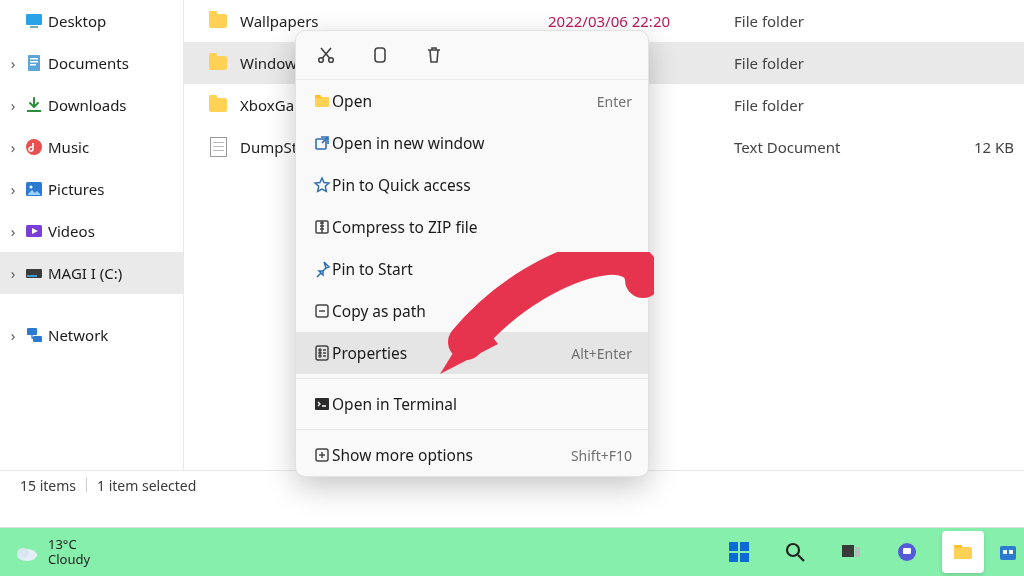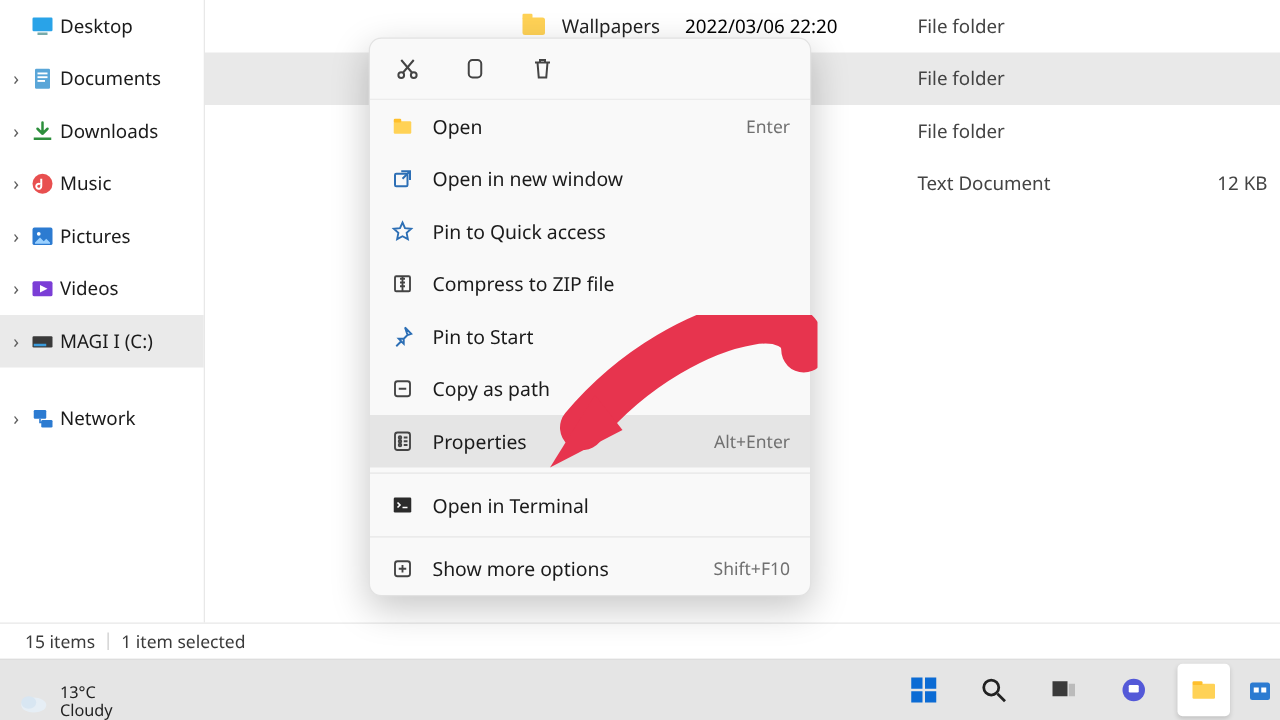--- a/index.html
+++ b/index.html
@@ -54,22 +54,22 @@
     padding-top: 0;
   }
   .row {
     display: flex;
     align-items: center;
     height: 42px;
     font-size: 15px;
     color:#222;
   }
   .row.selected { background:#e9e9e9; }
-  .col-name { width: 340px; display:flex; align-items:center; padding-left: 24px; gap:12px;justify-content:flex-end; }
-  .col-date { width: 186px; color:#000000;margin-left:20px;}
+  .col-name { width: 340px; display:flex; align-items:center; padding-left: 24px; gap:12px; }
+  .col-date { width: 186px; color:#be185d;}
   .col-type { width: 200px; color:#444;}
   .col-size { width: 80px; text-align:right; color:#444; padding-right:10px;}
   .file-icon { width:20px; height:20px; display:inline-flex; align-items:center; justify-content:center;}
   .folder-glyph { width:18px; height:14px; background:#ffd256; border-radius:1px 2px 2px 2px; position:relative;}
   .folder-glyph::before { content:""; position:absolute; top:-3px; left:0; width:8px; height:4px; background:#ffd256; border-radius:1px 1px 0 0;}
   .txt-glyph { width:15px; height:18px; background:#fff; border:1px solid #999; position:relative;}
   .txt-glyph::before,.txt-glyph::after{content:"";position:absolute;left:2px;right:2px;height:1px;background:#bbb;}
   .txt-glyph::before{top:4px;} .txt-glyph::after{top:8px;box-shadow:0 4px 0 #bbb;}
   
   .status {
@@ -80,24 +80,25 @@
     padding-left: 20px;
     font-size: 14px;
     color:#3b3b3b;
     gap: 10px;
   }
   .status-sep { width:1px; height:14px; background:#ccc; }
   
   .taskbar {
     height: 48px;
     border-top: 1px solid #ddd;
-    background:#e5e5e5;
+    background:#86efac;
     display:flex;
-    align-items:flex-end;
+    align-items:center;
     position:relative;
+    margin-top:28px;
   }
   .weather {
     display:flex;
     align-items:center;
     gap:10px;
     padding-left:14px;
   }
   .weather-icon { width:24px; height:18px; }
   .weather-text { line-height:1.15; font-size:13px; color:#222;}
   .tb-center {
@@ -133,21 +134,20 @@
     gap:30px;
     padding: 12px 18px 12px 18px;
     border-bottom:1px solid #ececec;
   }
   .ctx-tool { width:24px; height:24px; display:flex; align-items:center; justify-content:center; color:#3a3a3a;}
   .ctx-item {
     display:flex;
     align-items:center;
     height:42px;
     padding: 0 16px 0 16px;
-    gap: 14px;
   }
   .ctx-item.hover { background:#e5e5e5; }
   .ctx-icon { width:20px; height:20px; display:inline-flex; align-items:center; justify-content:center; color:#404040;}
   .ctx-label { flex:1; color:#1b1b1b;}
   .ctx-shortcut { color:#707070; font-size:14px;text-align:right;}
   .ctx-sep { height:1px; background:#e6e6e6; margin:4px 0;}
   
   .arrow {
     position:absolute;
     left: 428px;

